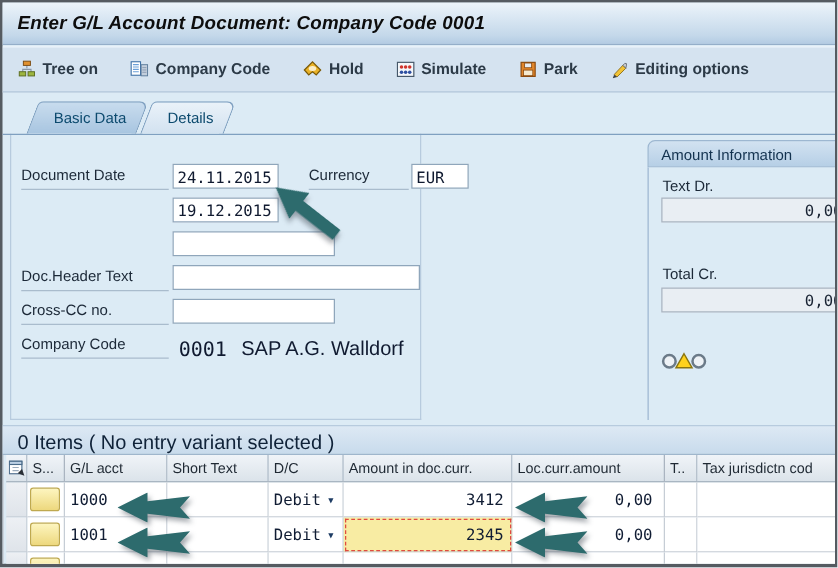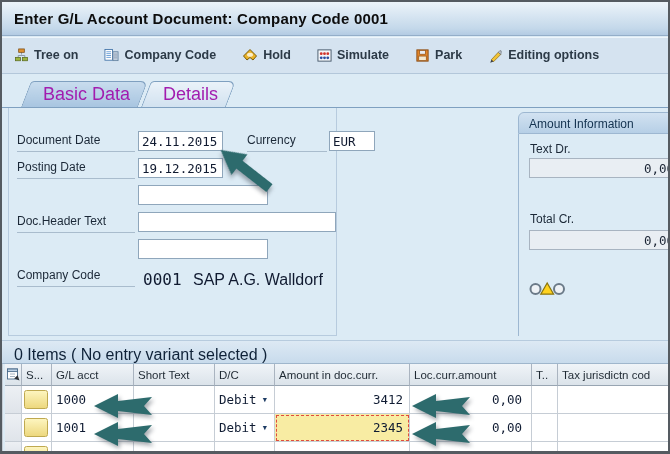--- a/index.html
+++ b/index.html
@@ -10,40 +10,40 @@
     background:#dcebf5;overflow:hidden;
     font-family:"Liberation Sans",sans-serif;color:#1b2837;
   }
   
   .titlebar{
     position:absolute;left:0;top:0;right:0;height:34px;
     background:linear-gradient(#ecf4fa,#c4d8ea 80%,#b3cbe3);
     border-bottom:1px solid #94aec9;
     display:flex;align-items:center;padding-left:12px;
   }
-  .titlebar .ttl{font-size:15px;font-weight:bold;color:#0d0d0d;letter-spacing:.2px;}
+  .titlebar .ttl{font-size:15px;font-weight:bold;font-style:italic;color:#0d0d0d;letter-spacing:.2px;}
   
   .toolbar{
     position:absolute;left:0;top:35px;right:0;height:37px;
     background:#d5e3f0;border-bottom:1px solid #b3c7da;
     box-shadow:inset 0 1px 0 #eef5fb;
     display:flex;align-items:center;gap:26px;padding-left:12px;
   }
   .tool{display:flex;align-items:center;gap:5px;cursor:default;font-weight:bold;}
   .tool .tlbl{font-size:12.5px;color:#2c3a47;white-space:nowrap;}
   
   .tabstrip{position:absolute;left:0;top:79px;height:26px;display:flex;padding-left:24px;z-index:3;}
   .tab{position:relative;height:26px;margin-right:3px;display:flex;align-items:center;}
   .tab .tabbg{
     position:absolute;inset:0;transform:skewX(-21deg);
     border:1px solid #7fa0c0;border-bottom:none;border-radius:4px 7px 0 0;
     background:linear-gradient(#eaf2f9,#d2e2f0);
   }
   .tab.active .tabbg{background:linear-gradient(#c8dcee,#a8c5e0);}
-  .tab .tablbl{position:relative;padding:0 13px 0 17px;font-size:18px;color:#a21caf;z-index:1;}
+  .tab .tablbl{position:relative;padding:0 13px 0 17px;font-size:12px;color:#0c4a6e;z-index:1;}
   .tabline{position:absolute;left:0;top:105px;right:0;border-top:1px solid #7fa0c0;z-index:2;}
   
   .left-panel{
     position:absolute;left:6px;top:105px;width:329px;height:229px;
     border:1px solid #b7cbde;border-top:none;background:#dcebf5;
   }
   .flabel{position:absolute;left:8px;width:118px;height:19px;border-bottom:1px solid #a9bccd;font-size:12px;color:#1b2837;white-space:nowrap;}
   .fld{
     position:absolute;height:20px;background:#ffffff;border:1px solid #8fa6bb;
     font-family:"DejaVu Sans Mono",monospace;font-size:12.5px;color:#101a30;
@@ -183,28 +183,28 @@
     </div>
   </div>
   <div class="tabline"></div>
 
   <div class="left-panel">
     <div class="flabel" style="top:26px;">Document Date</div>
     <div class="fld" style="left:129px;top:24px;width:85px;">24.11.2015</div>
     <div class="flabel" style="left:238px;top:26px;width:80px;">Currency</div>
     <div class="fld" style="left:320px;top:24px;width:46px;">EUR</div>
 
-    <div class="flabel" style="top:53px;">Posting Date</div>
     <div class="fld" style="left:129px;top:51px;width:85px;">19.12.2015</div>
 
     <div class="fld" style="left:129px;top:78px;width:130px;"></div>
 
     <div class="flabel" style="top:107px;">Doc.Header Text</div>
     <div class="fld" style="left:129px;top:105px;width:198px;"></div>
 
+    <div class="flabel" style="top:134px;">Cross-CC no.</div>
     <div class="fld" style="left:129px;top:132px;width:130px;"></div>
 
     <div class="flabel" style="top:161px;">Company Code</div>
     <span class="cctext mono" style="left:134px;top:163px;">0001</span>
     <span class="cctext" style="left:184px;top:164px;">SAP A.G. Walldorf</span>
   </div>
 
   <div class="ai-panel">
     <div class="ai-header">
       <span>Amount Information</span>

